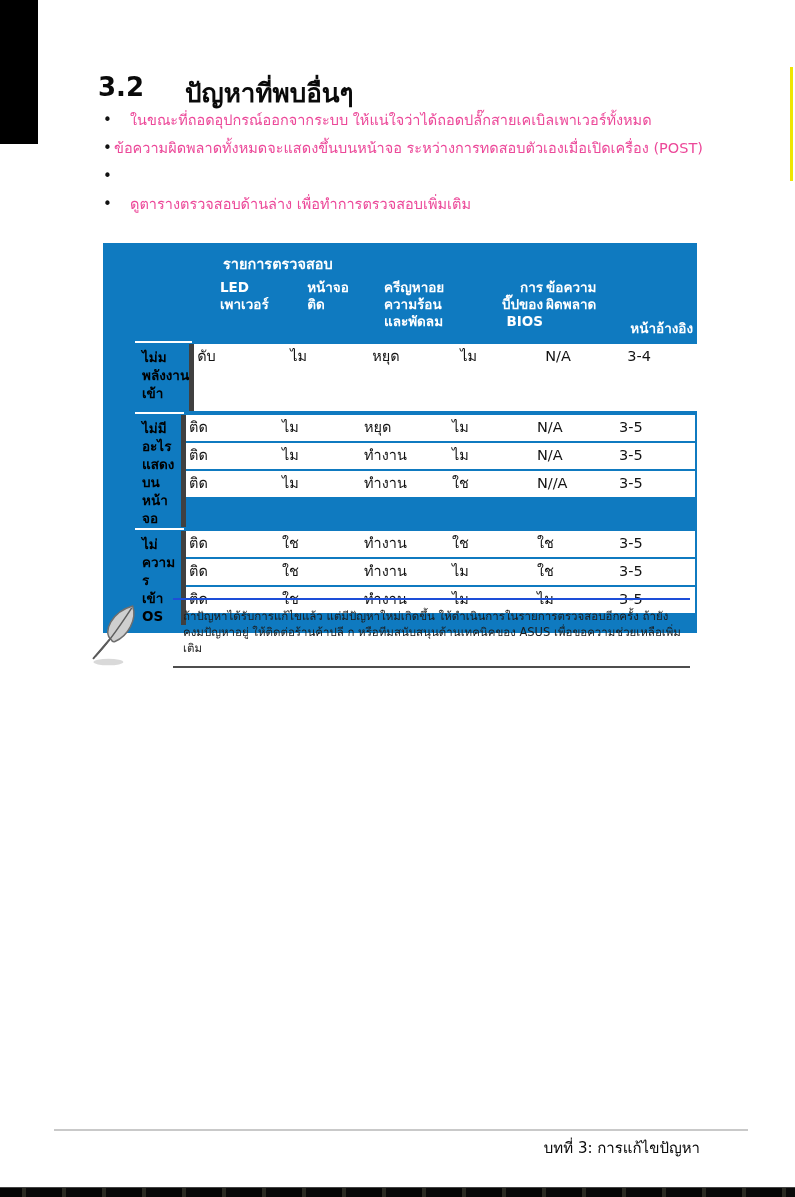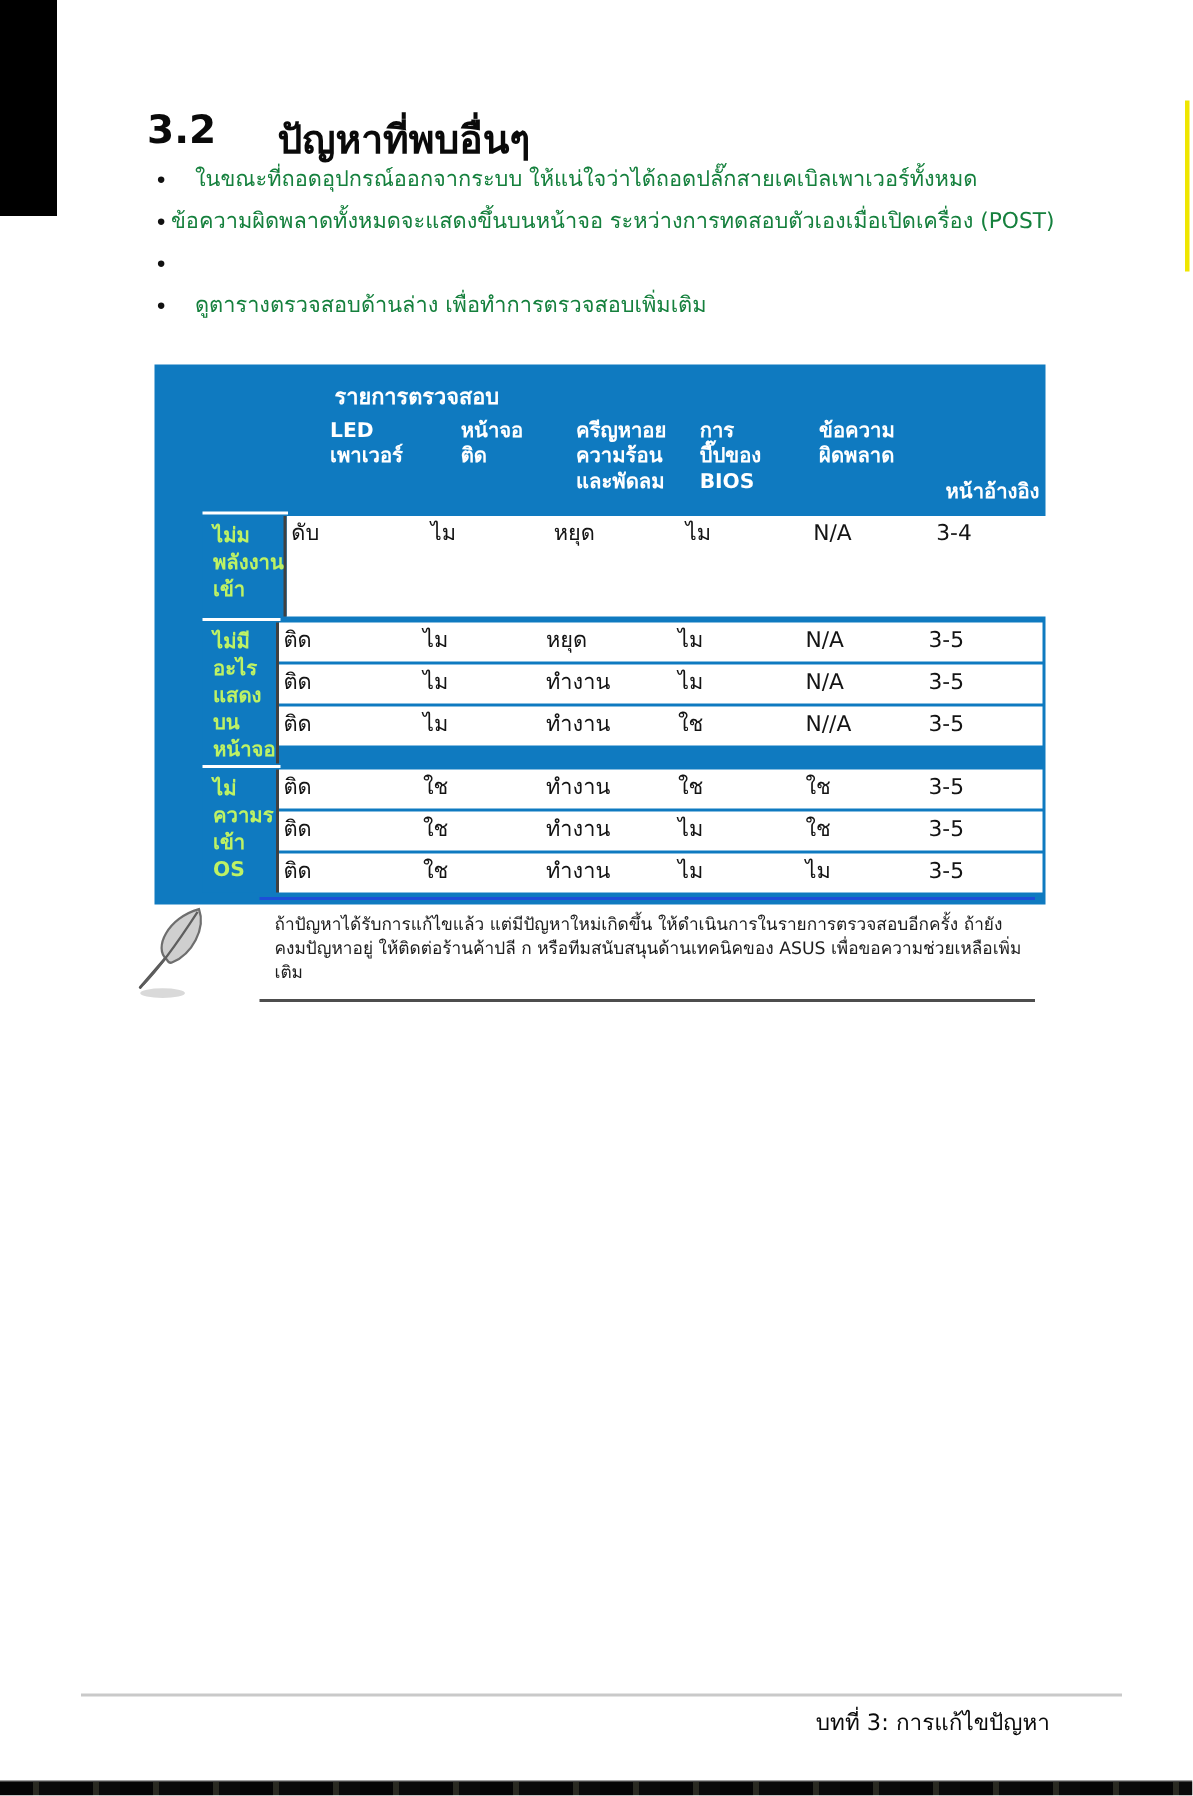--- a/index.html
+++ b/index.html
@@ -36,46 +36,46 @@
     display:flex; align-items:flex-start;
     font-weight:bold; font-size:26px; color:#0a0a0a;
     letter-spacing:0;
   }
   .heading .num { width:87px; }
 
   
   .bullets { position:absolute; left:103px; top:110px; width:600px; }
   .bullet-row { display:flex; height:28px; align-items:flex-start; }
   .bullet-row .dot { width:27px; font-size:15px; line-height:20px; color:#111; }
-  .bullet-row .btxt { flex:1; font-size:14.5px; line-height:20px; color:#15803d; white-space:nowrap; }
+  .bullet-row .btxt { flex:1; font-size:14.5px; line-height:20px; color:#ec4899; white-space:nowrap; }
 
   
   .ctable {
     position:absolute; left:103px; top:243px; width:594px;
     box-sizing:border-box;
     padding:0 2px 8px 0;
   }
   .thead { position:relative; height:97px; color:#ffffff; font-weight:bold; }
   .thead-title { position:absolute; left:88px; top:9px; font-size:14.5px; }
   .thead-cols {
     position:absolute; left:82px; right:0; top:36px; bottom:3px;
     display:flex;
   }
   .hcell {
     box-sizing:border-box; padding-left:3px;
     font-size:13.5px; line-height:17px; white-space:pre-line;
   }
-  .hc0{width:93px;} .hc1{width:82px;} .hc2{width:88px;} .hc3{width:85px;} .hc4{width:82px;}
+  .hc0{width:93px;} .hc1{width:82px;} .hc2{width:88px;} .hc3{width:85px;text-align:right;} .hc4{width:82px;}
   .hc5{width:80px; display:flex; align-items:flex-end; justify-content:flex-end; padding-right:2px; text-align:right;}
 
   .tgroup { display:flex; }
   .tgroup:not(:first-child) { margin-top:4px; }
   .tlabel {
-    box-sizing:border-box; width:82px; border-right:2px solid #404040;
-    color:#bef264; font-weight:bold; font-size:13.5px; line-height:18px;
+    box-sizing:border-box; width:82px; border-right:5px solid #404040;
+    color:#000000; font-weight:bold; font-size:13.5px; line-height:18px;
     padding:4px 0 0 7px; white-space:pre-line; position:relative;
   }
   .tgroup:not(:first-child) .tlabel::before {
     content:""; position:absolute; left:0; right:-3px; top:-3px; height:2px; background:#ffffff;
   }
   .trows { flex:1; display:flex; flex-direction:column; }
   .trow { background:#ffffff; display:flex; height:24px; align-items:flex-start; padding-top:2px; box-sizing:content-box; }
   .trow:not(:first-child) { margin-top:2px; }
   .trow.tall { height:65px; }
   .tcell { box-sizing:border-box; padding-left:3px; font-size:14.5px; line-height:20px; color:#141414; }

